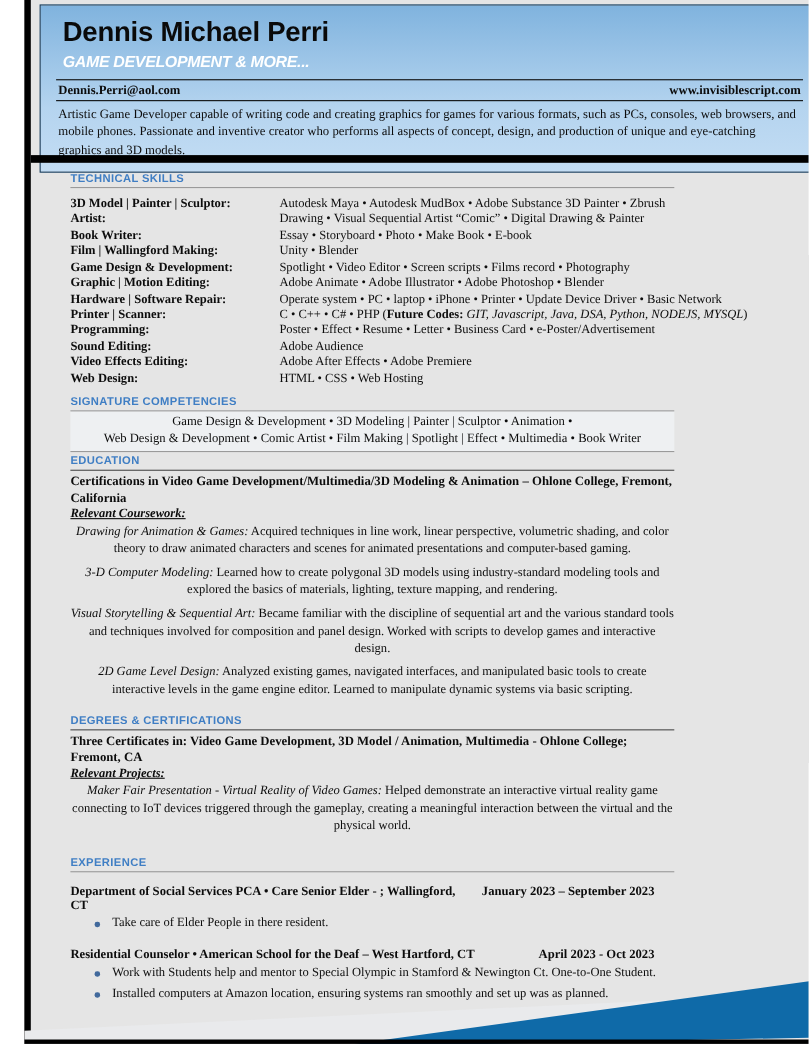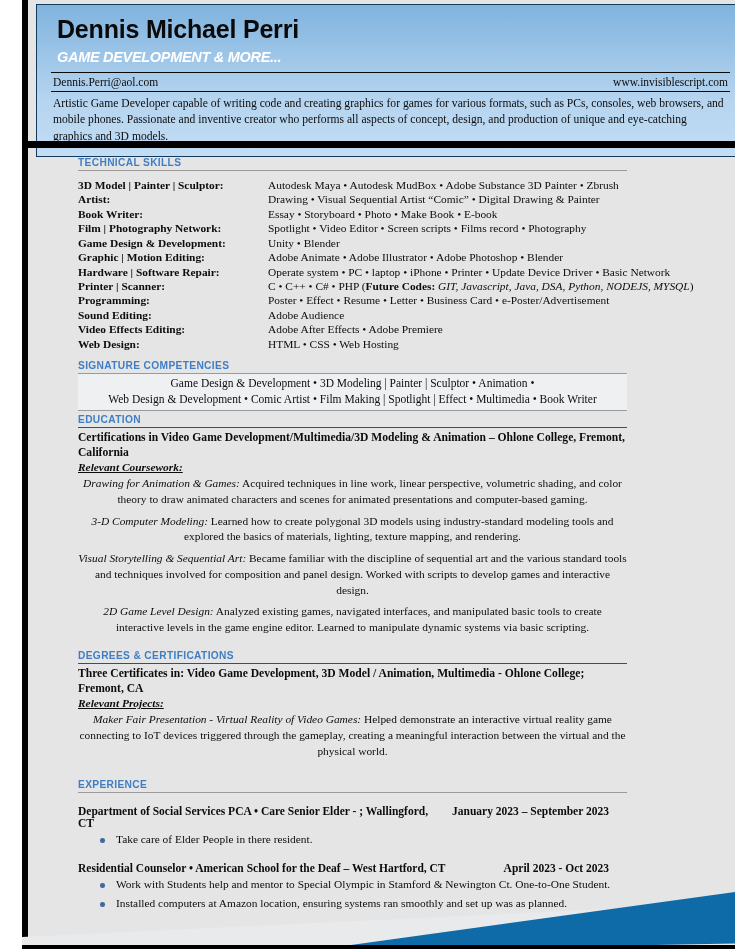--- a/index.html
+++ b/index.html
@@ -68,21 +68,21 @@
   }
   .contact-row {
     display: flex;
     justify-content: space-between;
     align-items: baseline;
     border-top: 1.5px solid #0a0a0a;
     border-bottom: 1.5px solid #0a0a0a;
     padding: 3px 2px 3px 2px;
     font-family: "Liberation Serif", serif;
     font-size: 11.5px;
-    font-weight: normal;
+    font-weight: bold;
     color: #0c0c0c;
   }
   .summary {
     padding: 4px 2px 1px 2px;
     font-family: "Liberation Serif", serif;
     font-size: 11.6px;
     line-height: 1.42;
     color: #0c0c0c;
     text-align: left;
   }
@@ -91,21 +91,21 @@
     left: 6px;
     top: 141px;
     width: 725px;
     height: 7px;
     background: #000000;
   }
 
   
   .body-wrap {
     position: absolute;
-    left: 24px; top: 148px;
+    left: 10px; top: 148px;
     width: 592px;
     padding: 0 11px 0 32px;
   }
 
   .section-title {
     font-family: "Liberation Sans", sans-serif;
     font-size: 10.2px;
     font-weight: bold;
     color: #3f7ec4;
     letter-spacing: 0.35px;
@@ -246,37 +246,37 @@
   <div class="body-wrap">
 
     <div class="section-title">TECHNICAL SKILLS</div>
     <div class="rule"></div>
 
     <div class="skills">
       <div class="skills-left">
         <div>3D Model | Painter | Sculptor:</div>
         <div>Artist:</div>
         <div>Book Writer:</div>
-        <div>Film | Photography Network:</div>
+        <div>Film | Wallingford Making:</div>
         <div>Game Design &amp; Development:</div>
         <div>Graphic | Motion Editing:</div>
         <div>Hardware | Software Repair:</div>
         <div>Printer | Scanner:</div>
         <div>Programming:</div>
         <div>Sound Editing:</div>
         <div>Video Effects Editing:</div>
         <div>Web Design:</div>
       </div>
       <div class="skills-div"></div>
       <div class="skills-right">
         <div>Autodesk Maya • Autodesk MudBox • Adobe Substance 3D Painter • Zbrush</div>
         <div>Drawing • Visual Sequential Artist “Comic” • Digital Drawing &amp; Painter</div>
         <div>Essay •  Storyboard • Photo • Make Book • E-book</div>
+        <div>Unity • Blender</div>
         <div>Spotlight • Video Editor • Screen scripts • Films record • Photography</div>
-        <div>Unity • Blender</div>
         <div>Adobe Animate • Adobe Illustrator • Adobe Photoshop • Blender</div>
         <div>Operate system  •  PC  • laptop • iPhone  • Printer  • Update Device Driver •  Basic Network</div>
         <div><span>C  • C++ • C#  • PHP (</span><span class="fut">Future Codes:</span><span class="fut-i"> GIT, Javascript, Java, DSA, Python, NODEJS, MYSQL</span><span>)</span></div>
         <div>Poster • Effect • Resume • Letter • Business Card • e-Poster/Advertisement</div>
         <div>Adobe Audience</div>
         <div>Adobe After Effects • Adobe Premiere</div>
         <div>HTML • CSS • Web Hosting</div>
       </div>
     </div>
 

